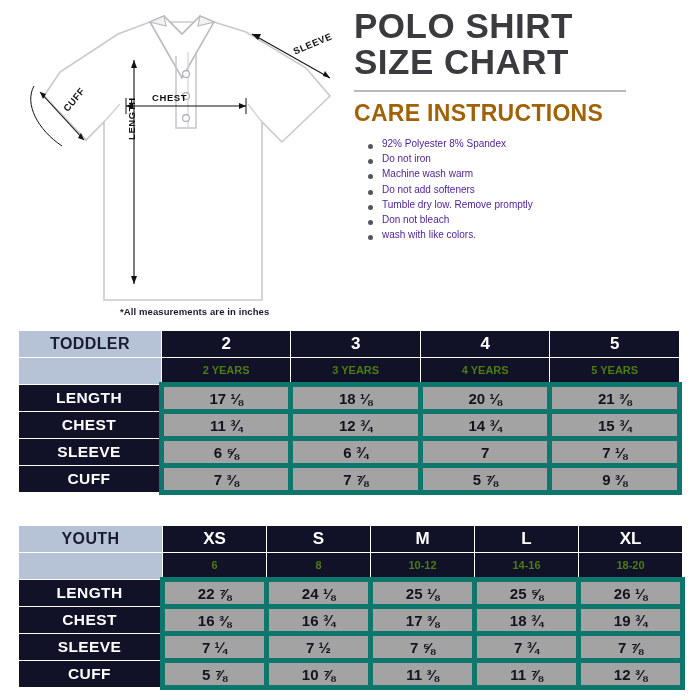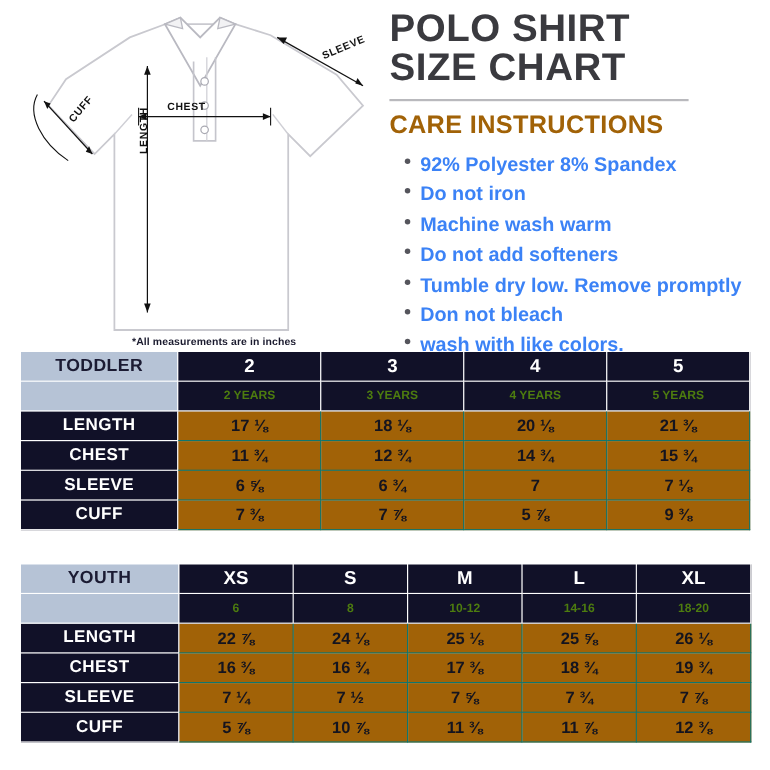--- a/index.html
+++ b/index.html
@@ -49,26 +49,25 @@
     color: #a16207;
     letter-spacing: 0.3px;
     margin: 0 0 9px 2px;
   }
   .care-list {
     list-style: none;
     margin: 0;
     padding: 0 0 0 16px;
   }
   .care-list li {
-    font-size: 18px;
-    color: #3b82f6;
+    font-size: 10px;
+    color: #4c1d95;
     line-height: 1.52;
     position: relative;
     padding-left: 14px;
-    font-weight: bold;
   }
   .care-list li::before {
     content: "";
     position: absolute;
     left: 0; top: 8px;
     width: 5px; height: 5px;
     border-radius: 50%;
     background: #55555c;
   }
 
@@ -95,21 +94,21 @@
   .lbl-cuff { left: 60px; top: 94px; transform: rotate(-50deg); }
   .lbl-length { left: 126px; top: 140px; transform: rotate(-90deg); transform-origin: left top; }
 
   
   .tables { padding: 0 18px; }
   table {
     border-collapse: collapse;
     width: 664px;
     table-layout: fixed;
   }
-  table.toddler { margin-top: 1px; }
+  table.toddler { margin-top: 12px; }
   table.youth { margin-top: 30px; }
 
   td, th {
     border: 1px solid #ffffff;
     text-align: center;
     font-weight: bold;
     padding: 0;
     height: 27px;
     font-size: 15px;
   }
@@ -134,24 +133,24 @@
     font-size: 11px;
     height: 24px;
   }
   .row-label {
     background: #111128;
     color: #ffffff;
     font-size: 15.5px;
     letter-spacing: 0.4px;
   }
   .cell {
-    background: #a16207;
+    background: #a3a3a3;
     color: #14141f;
     font-size: 15px;
-    border: 1px solid #0f766e;
+    border: 5px solid #0f766e;
   }
 </style>
 </head>
 <body>
 
 <div class="top">
 
   <div class="shirt-panel">
     <div class="shirt-wrap">
       <svg width="352" height="305" viewBox="0 0 352 305">

